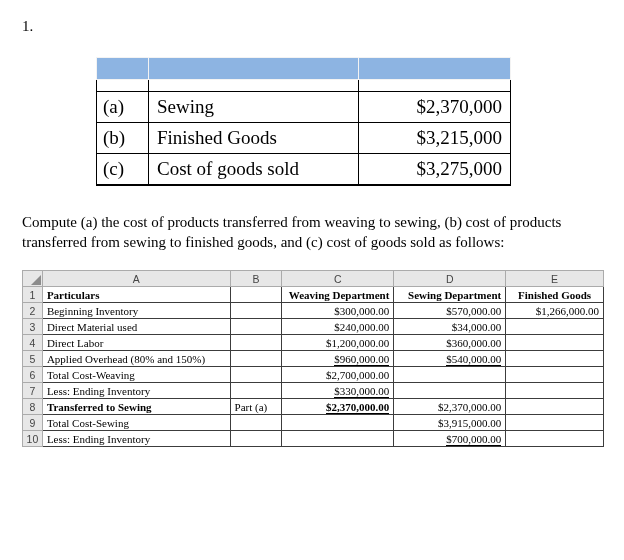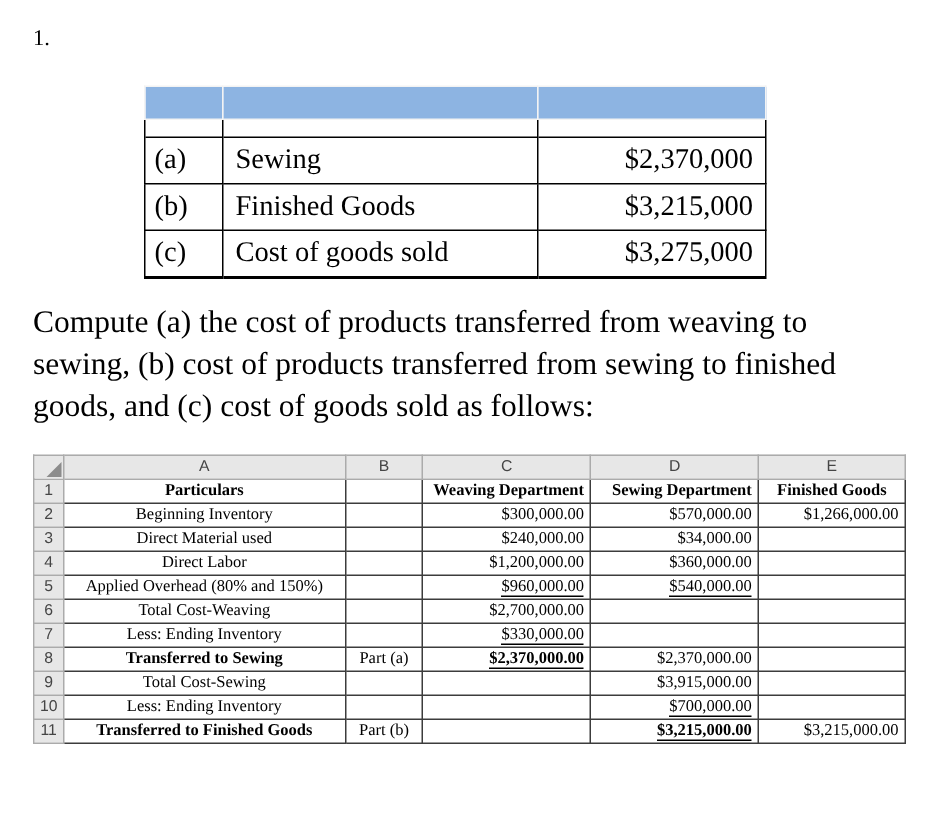--- a/index.html
+++ b/index.html
@@ -36,22 +36,22 @@
     white-space: nowrap;
     overflow: hidden;
   }
   .summary tbody tr:last-child td { border-bottom: 2px solid #000; }
   .cell-key   { padding-left: 6px; }
   .cell-label { padding-left: 8px; }
   .cell-value { text-align: right; padding-right: 8px; }
 
   
   .instruction {
-    margin-top: 14px;
-    font-size: 21px;
+    margin-top: 26px;
+    font-size: 15px;
     line-height: 1.35;
     max-width: 586px;
   }
 
   
   .sheet {
     border-collapse: collapse;
     table-layout: fixed;
     margin-top: 18px;
   }
@@ -67,21 +67,21 @@
     padding: 0;
   }
   .sheet td.cell {
     border: 1px solid #3c3c3c;
     height: 16px;
     padding: 0 4px;
     font-size: 11px;
     white-space: nowrap;
     overflow: hidden;
   }
-  .col-A, .col-B { text-align: center; }
+  .col-A, .col-B { text-align: left; }
   .col-C, .col-D, .col-E { text-align: right; }
   .b  { font-weight: bold; }
   .u1 { border-bottom: 1px solid #000; }
   .u2 { border-bottom: 3px double #000; }
   .corner { position: relative; }
   .corner::after {
     content: "";
     position: absolute;
     right: 1px; bottom: 1px;
     border-style: solid;
@@ -228,24 +228,16 @@
           <td class="cell col-E"><span></span></td>
         </tr>
         <tr>
           <th class="rowhead">10</th>
           <td class="cell col-A"><span>Less: Ending Inventory</span></td>
           <td class="cell col-B"><span></span></td>
           <td class="cell col-C"><span></span></td>
           <td class="cell col-D"><span class="u1">$700,000.00</span></td>
           <td class="cell col-E"><span></span></td>
         </tr>
-        <tr>
-          <th class="rowhead">11</th>
-          <td class="cell col-A"><span class="b">Transferred to Finished Goods</span></td>
-          <td class="cell col-B"><span>Part (b)</span></td>
-          <td class="cell col-C"><span></span></td>
-          <td class="cell col-D"><span class="b u1">$3,215,000.00</span></td>
-          <td class="cell col-E"><span>$3,215,000.00</span></td>
-        </tr>
       </tbody>
   </table>
 
 </div>
 
 </body></html>

